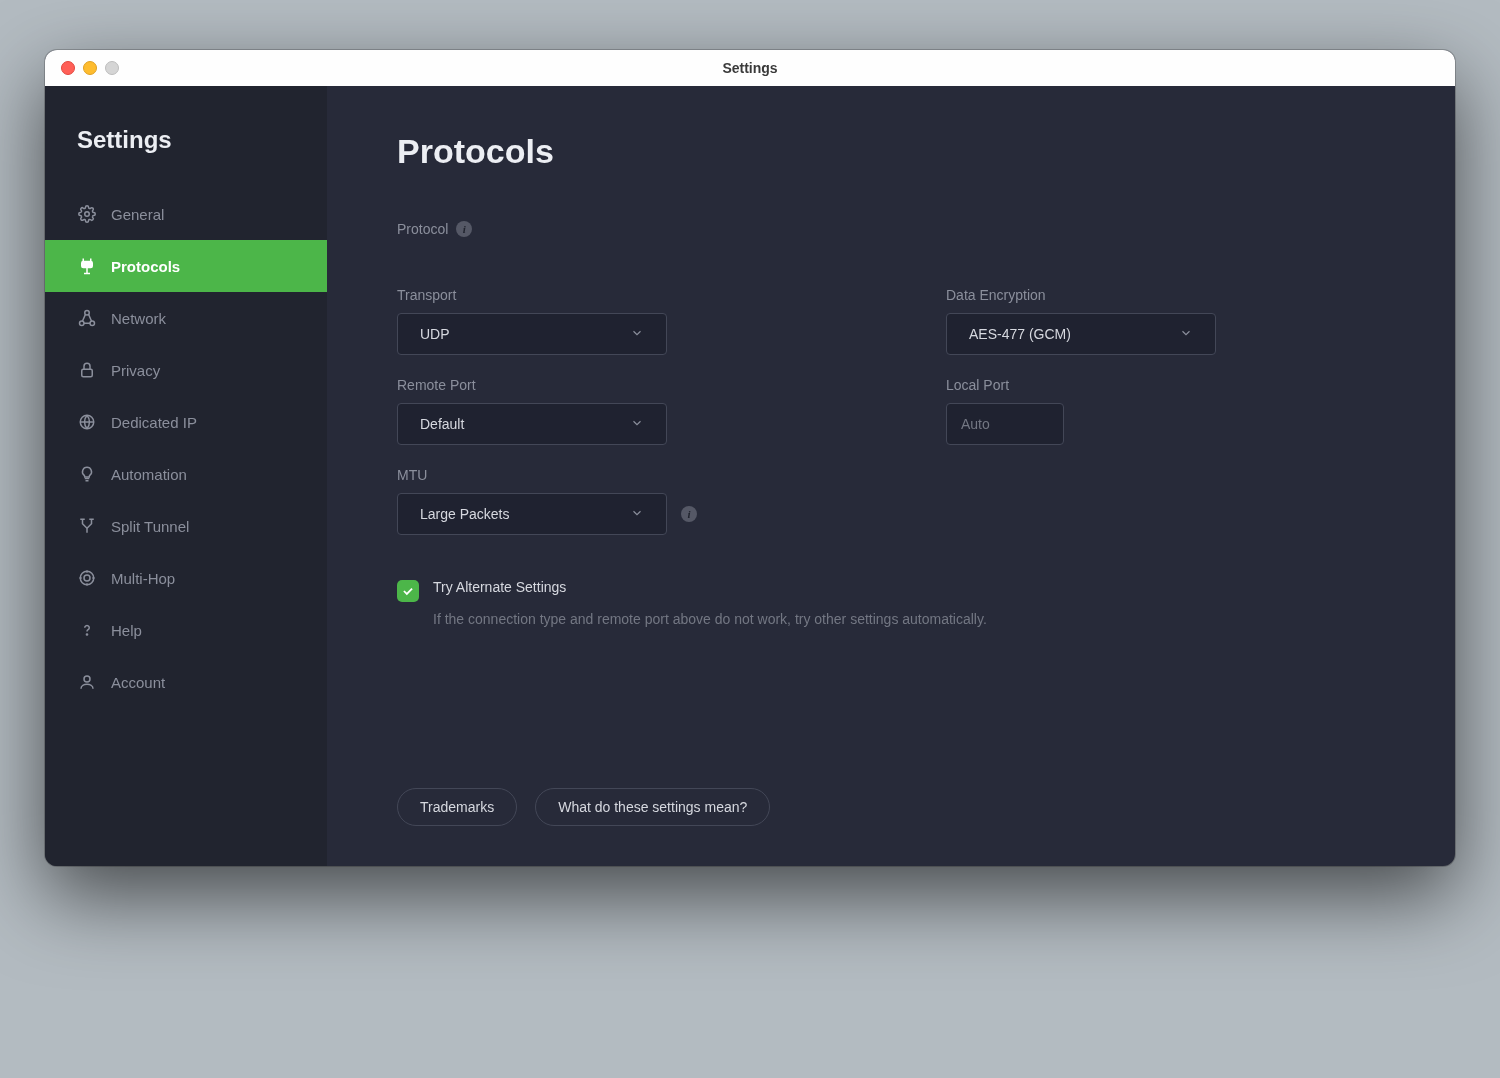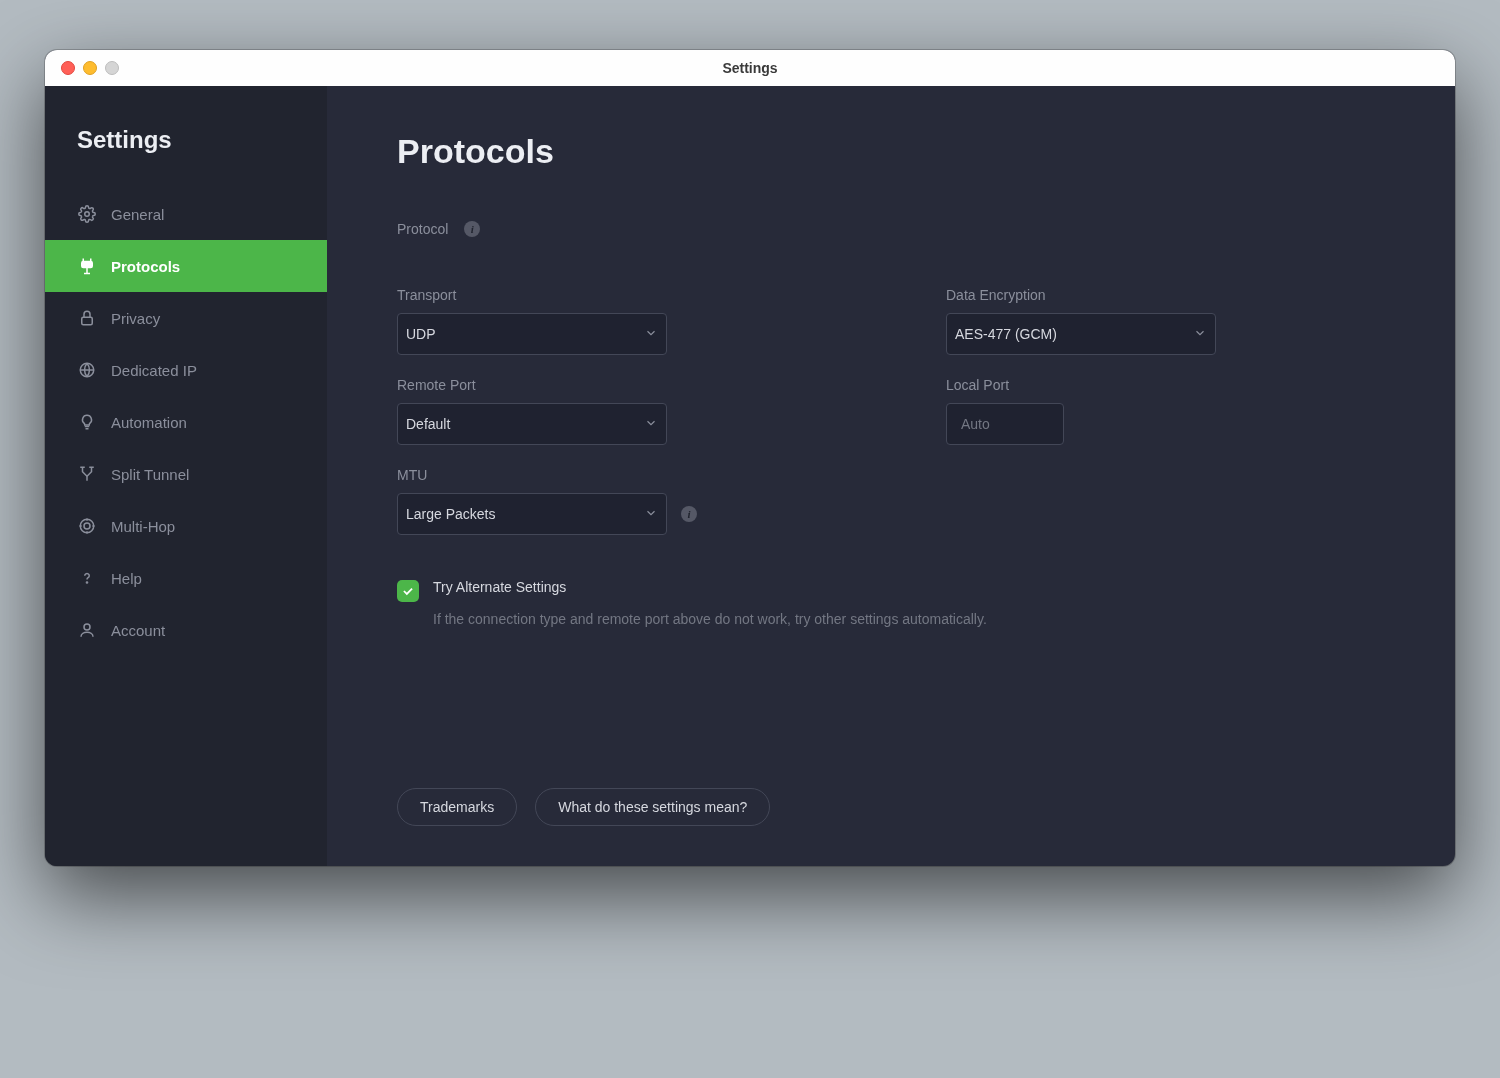--- a/index.html
+++ b/index.html
@@ -113,21 +113,21 @@
     font-weight:600;
     color:#eceef3;
     margin:0 0 50px 0;
   }
   .field-label{
     font-size:14px;
     color:var(--text-dim);
     margin-bottom:10px;
     display:flex;
     align-items:center;
-    gap:16px;
+    gap:8px;
   }
   .info-dot{
     width:16px;height:16px;border-radius:50%;
     background:#555866;
     color:#21242f;
     font-size:11px;
     font-weight:700;
     display:inline-flex;align-items:center;justify-content:center;
     font-style: italic;
     font-family: Georgia, serif;
@@ -166,21 +166,21 @@
   }
   .cell{}
   .select{
     height:42px;
     border:1px solid var(--input-border);
     background:var(--input-bg);
     border-radius:4px;
     display:flex;
     align-items:center;
     justify-content:space-between;
-    padding:0 8px;
+    padding:0 22px;
     color:var(--text);
     cursor:pointer;
     width:270px;
     box-sizing:border-box;
   }
   .select .chev{color:var(--text-dim);}
   .textinput{
     height:42px;
     width:118px;
     border:1px solid var(--input-border);
@@ -261,20 +261,31 @@
         <span class="side-icon">
           <svg width="18" height="18" viewBox="0 0 24 24" fill="none" stroke-width="2">
               <path d="M7 2v4M17 2v4"></path>
               <rect x="5" y="6" width="14" height="8" rx="2"></rect>
               <path d="M12 14v8M8 22h8"></path>
             </svg>
         </span>
         <span>Protocols</span>
       </div>
 
+      <div class="side-item">
+        <span class="side-icon">
+          <svg width="18" height="18" viewBox="0 0 24 24" fill="none" stroke-width="2">
+              <circle cx="12" cy="5" r="3"></circle>
+              <circle cx="5" cy="19" r="3"></circle>
+              <circle cx="19" cy="19" r="3"></circle>
+              <path d="M10 7l-4 9M14 7l4 9M8 19h8"></path>
+            </svg>
+        </span>
+        <span>Network</span>
+      </div>
 
       <div class="side-item">
         <span class="side-icon">
           <svg width="18" height="18" viewBox="0 0 24 24" fill="none" stroke-width="2">
               <rect x="5" y="11" width="14" height="10" rx="2"></rect>
               <path d="M8 11V7a4 4 0 0 1 8 0v4"></path>
             </svg>
         </span>
         <span>Privacy</span>
       </div>

